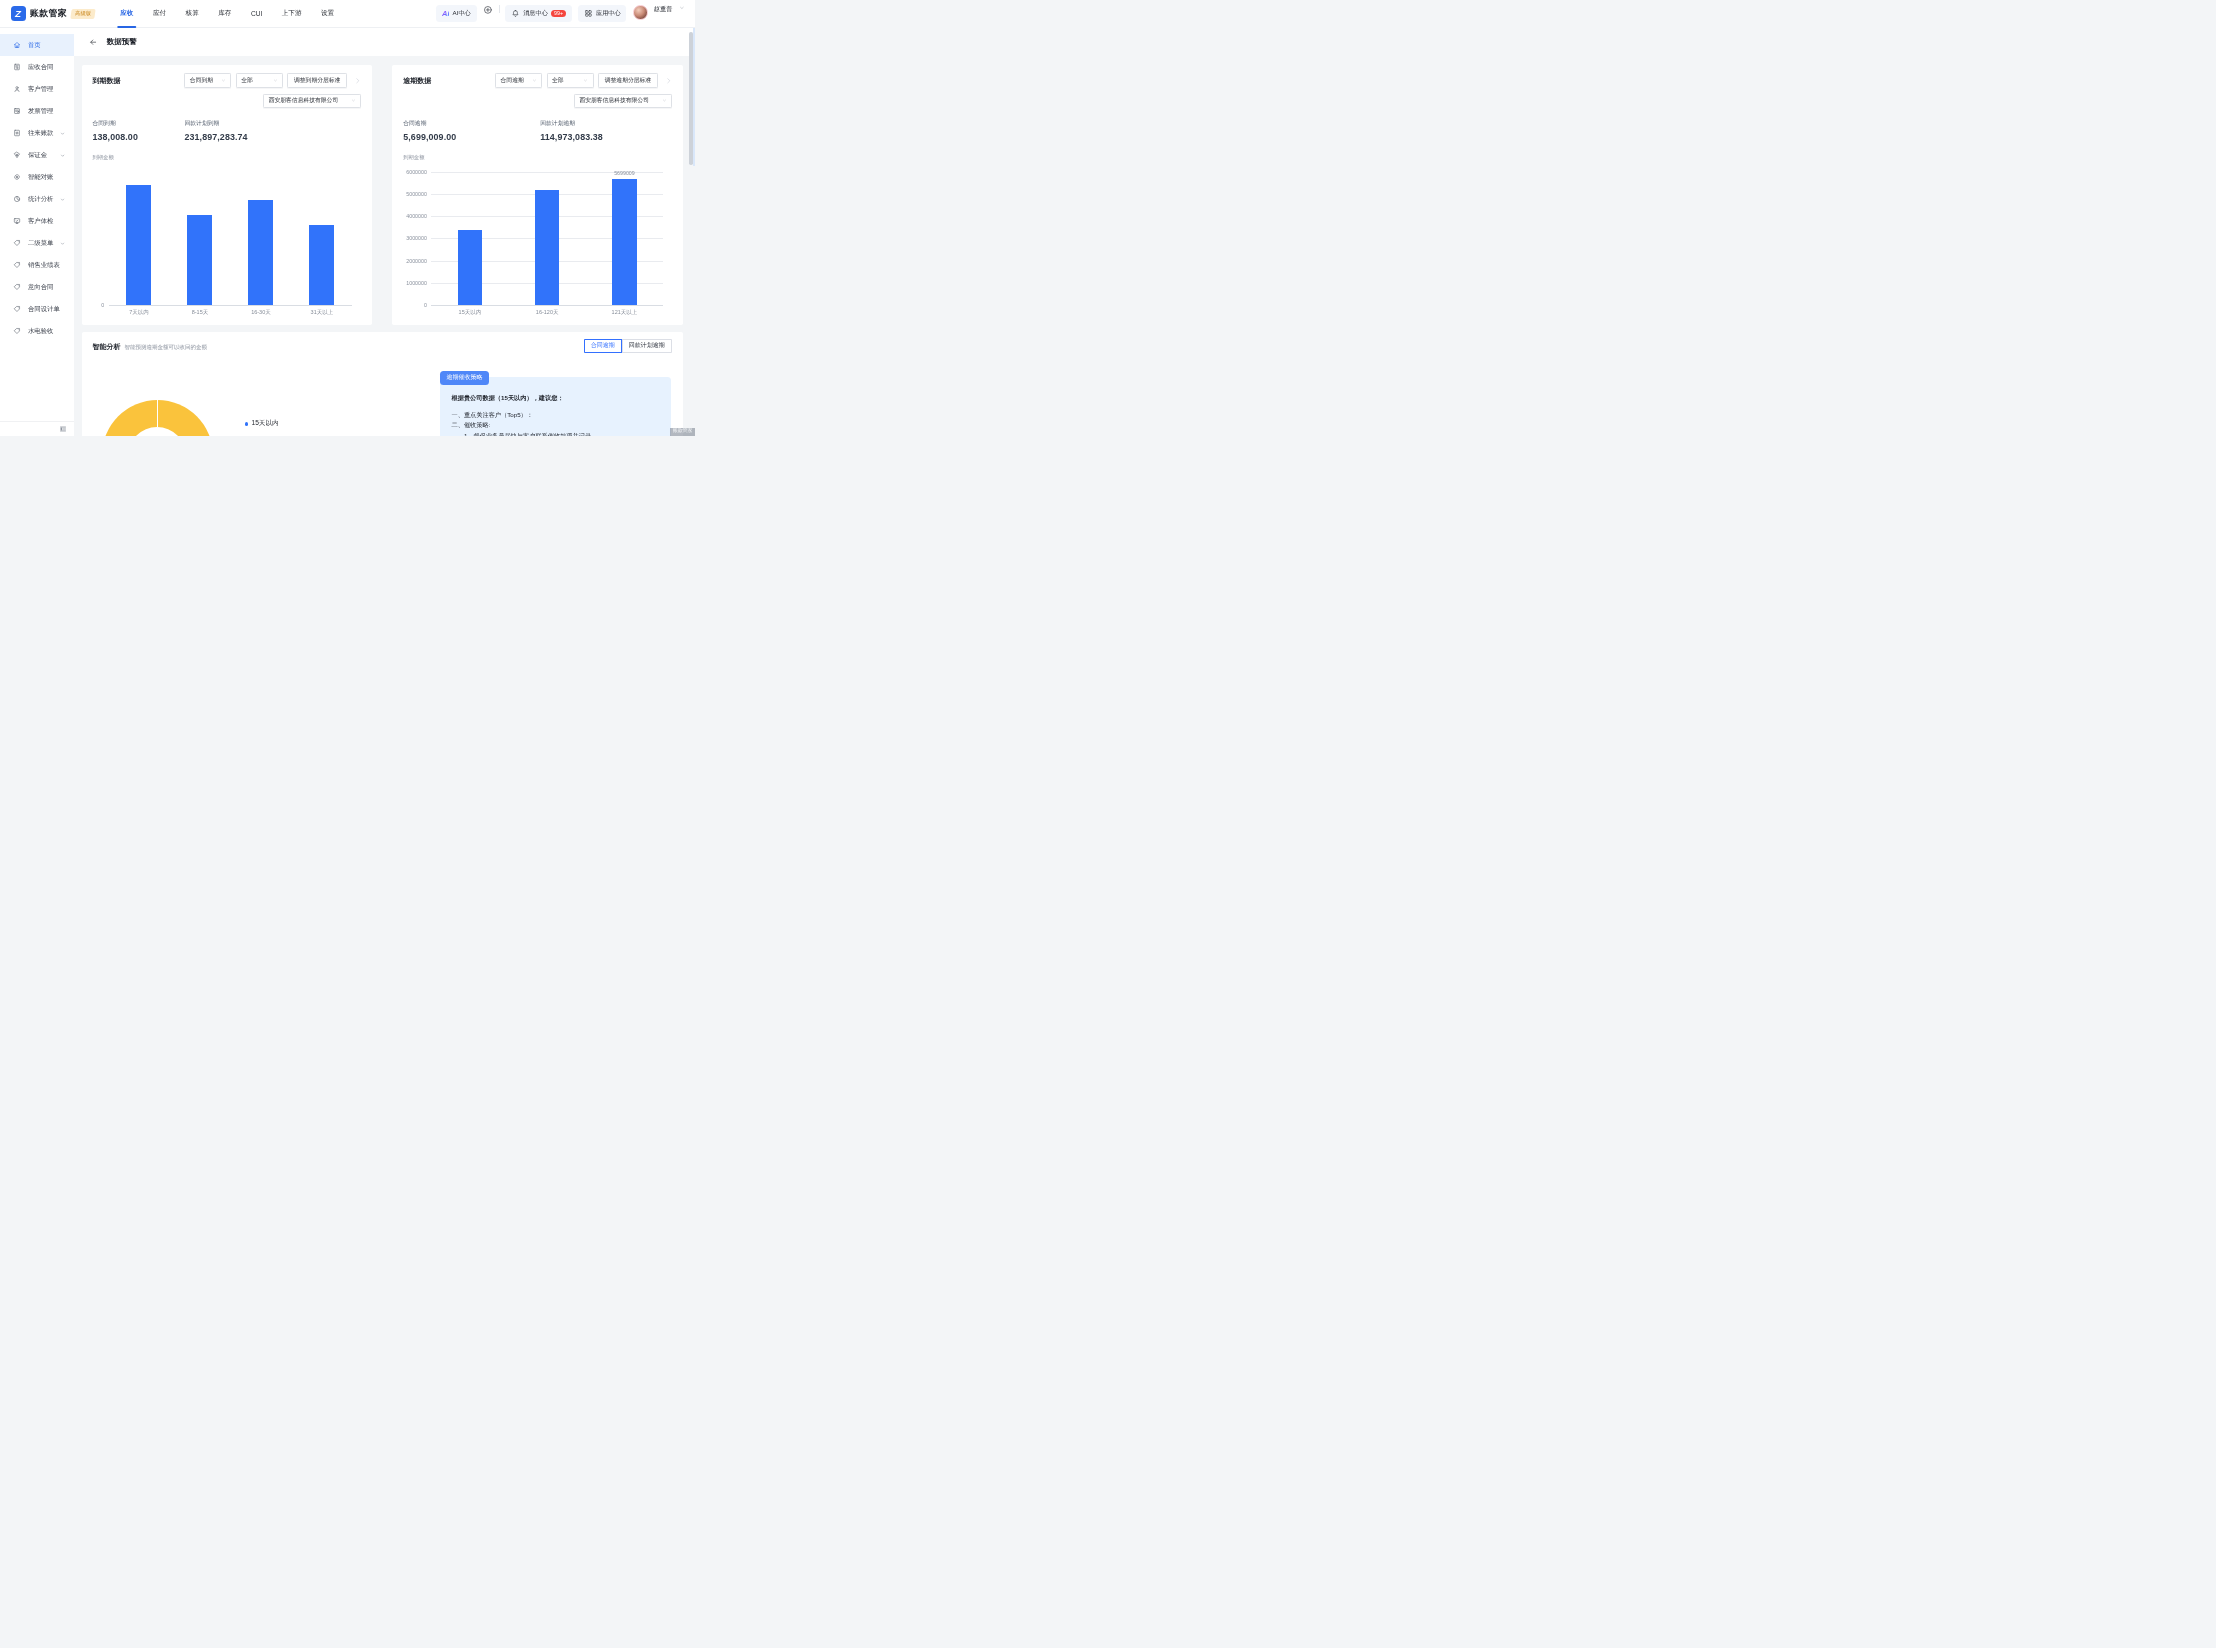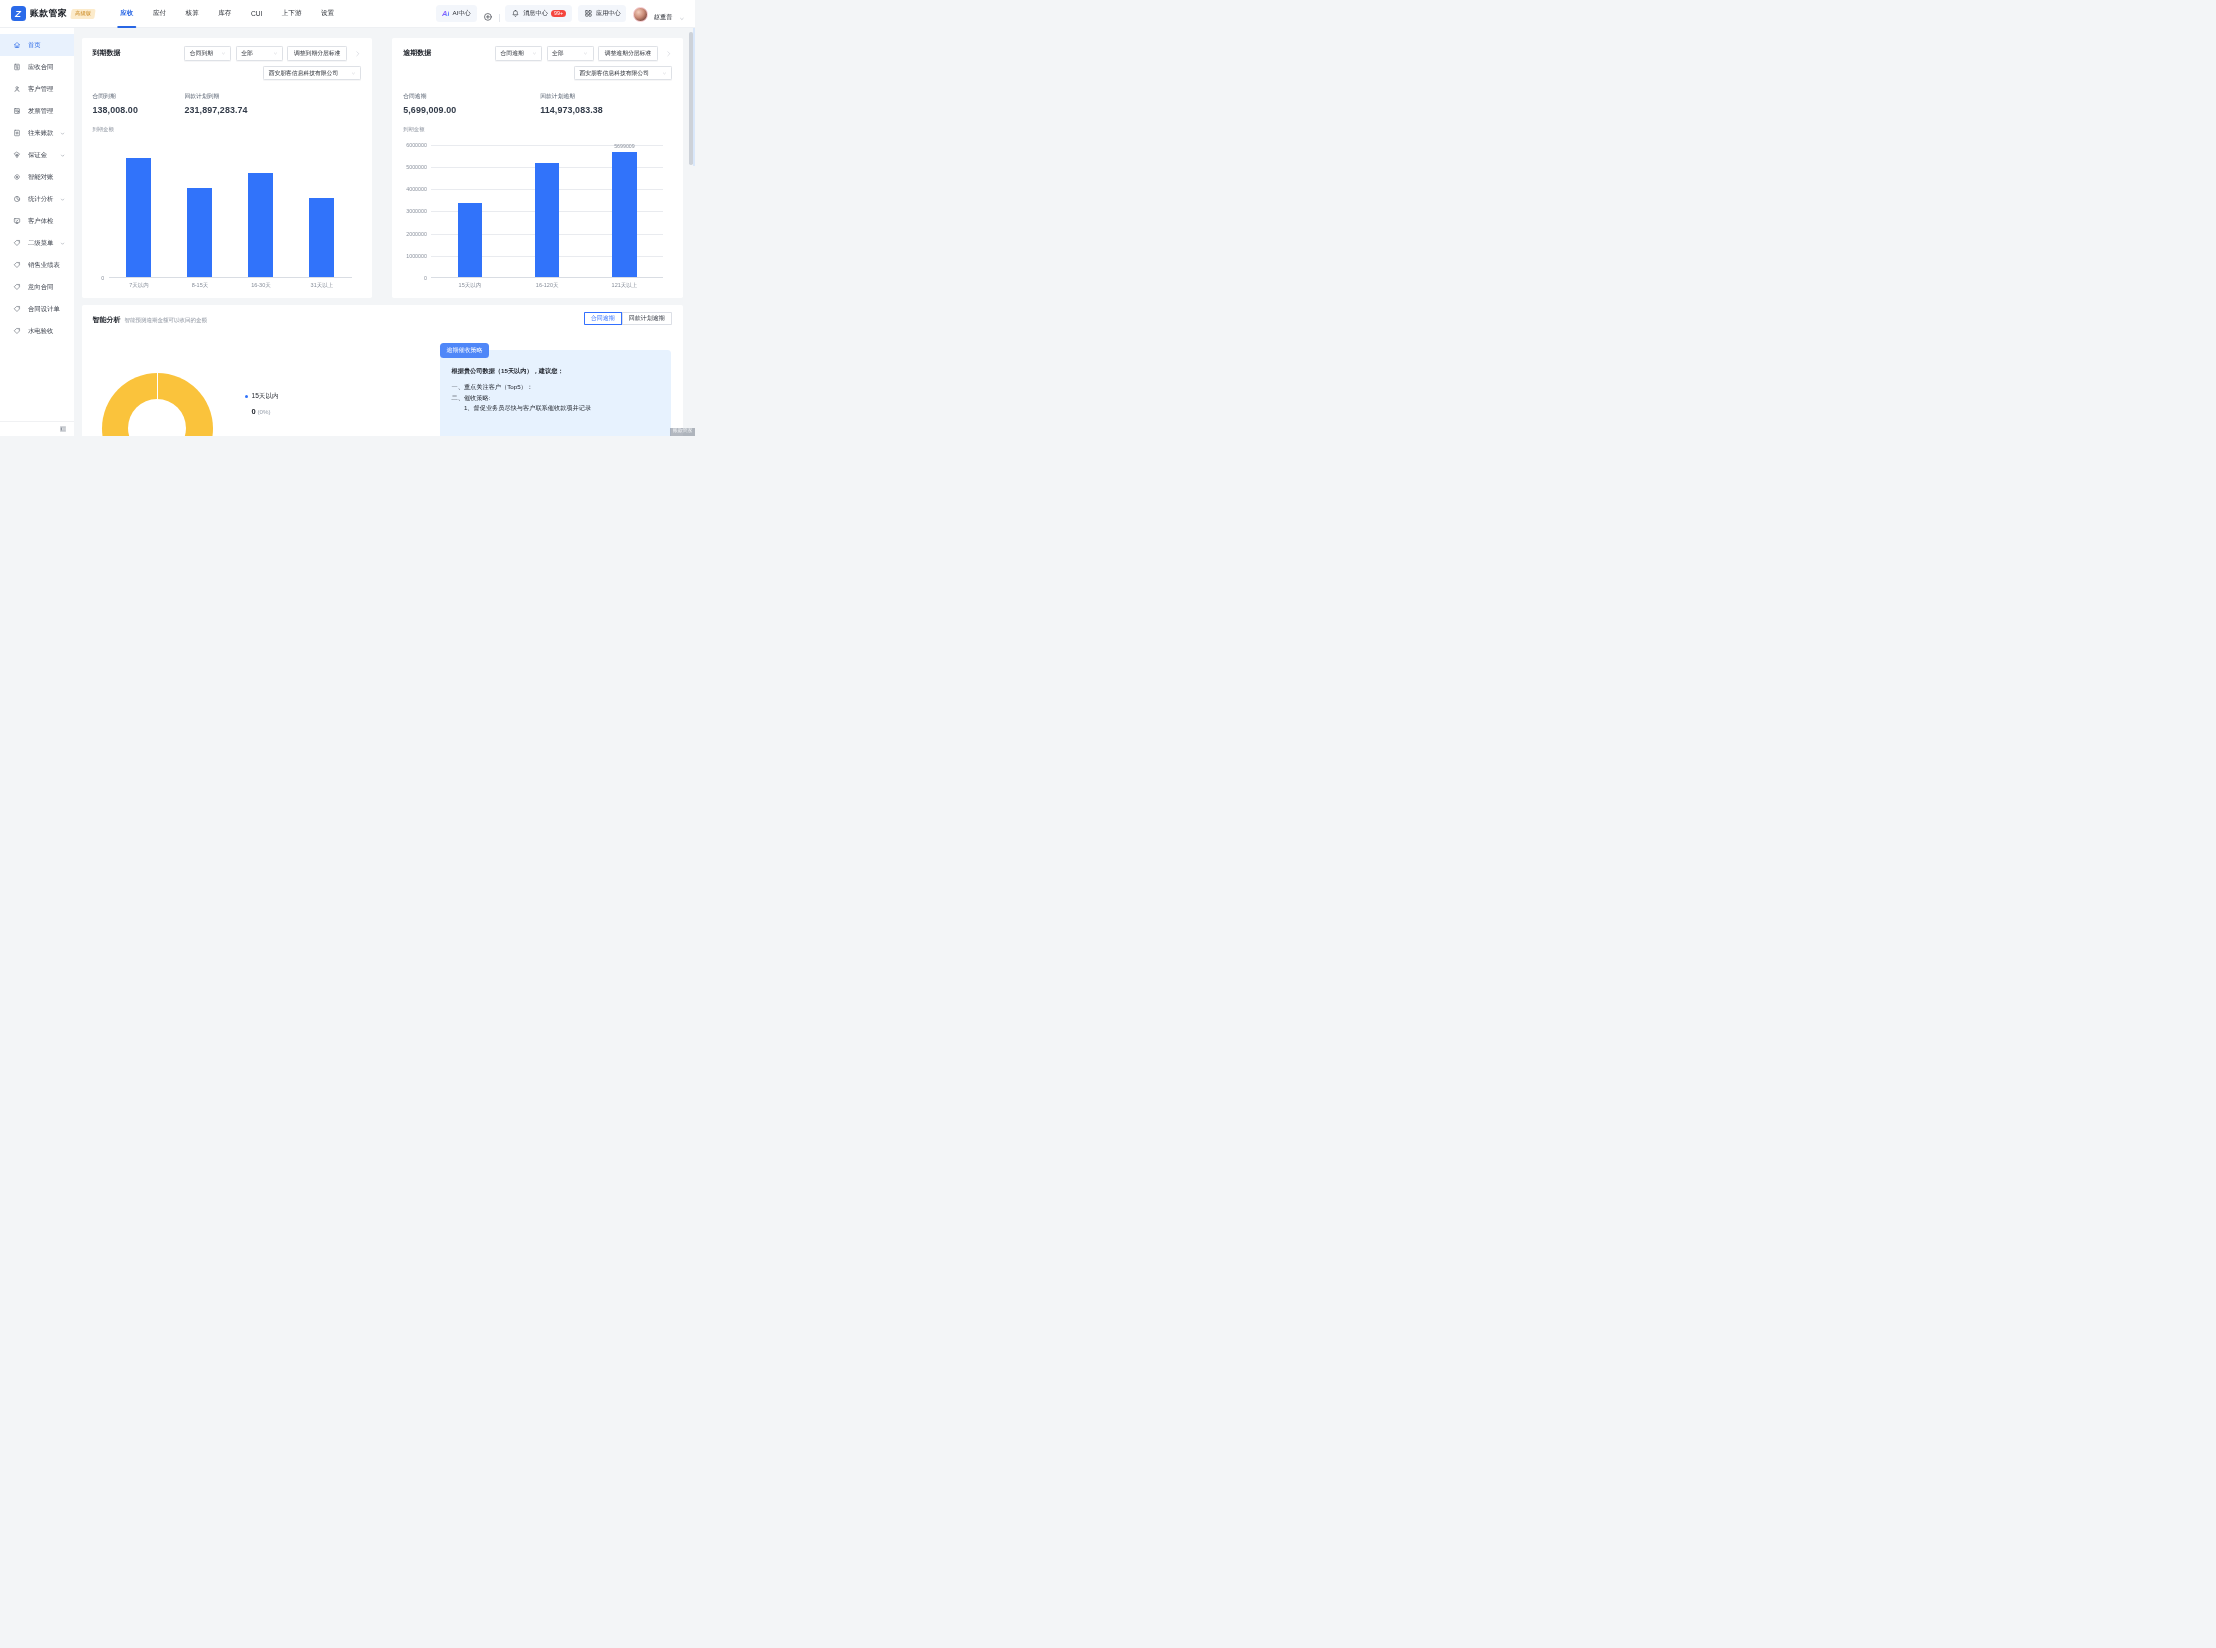--- a/index.html
+++ b/index.html
@@ -10,21 +10,21 @@
   
   .topbar { position:relative; height:28px; background:#fff; display:flex; align-items:center; padding:0 10.6px; border-bottom:0.4px solid #EEF0F3; z-index:5; }
   .brand { display:flex; align-items:center; }
   .logo { width:15px; height:15px; border-radius:3.5px; background:#2A6AE9; color:#fff; font-weight:bold; font-size:9.8px; display:flex; align-items:center; justify-content:center; font-style:italic; }
   .logo-text { margin-left:4.4px; font-size:8.9px; font-weight:bold; color:#20242B; letter-spacing:0.4px; }
   .version-badge { margin-left:4.4px; background:#FCEBCB; color:#C9861B; font-size:5.3px; padding:1.3px 4px; border-radius:1.8px; transform:skewX(-8deg); }
   .mainnav { display:flex; margin-left:24px; height:28px; }
   .nav-item { position:relative; display:flex; align-items:center; height:28px; padding:0 0.9px; margin-right:17.7px; font-size:6.6px; color:#2B2F36; cursor:pointer; }
   .nav-item.active { color:#2866E4; font-weight:bold; }
   .nav-item.active::after { content:""; position:absolute; bottom:0; left:50%; transform:translateX(-50%); width:19.5px; height:1.3px; border-radius:0.9px; background:#2866E4; }
-  .topbar-right { margin-left:auto; display:flex; align-items:flex-end; gap:6.2px; }
+  .topbar-right { margin-left:auto; display:flex; align-items:flex-start; gap:6.2px; }
   .pill { height:17px; padding:0 5.8px; background:#F3F6FB; border-radius:3.5px; display:flex; align-items:center; gap:3.1px; font-size:6.2px; color:#23262E; cursor:pointer; }
   .ai-glyph { font-weight:800; font-style:italic; font-size:7.5px; background:linear-gradient(135deg,#A44DFF 20%,#4C7DFF 80%); -webkit-background-clip:text; background-clip:text; color:transparent; }
   .icon-btn { width:9.8px; height:9.8px; color:#3A3F47; display:flex; cursor:pointer; }
   .vdiv { width:0.4px; height:8px; background:#E3E6EB; }
   .tb-icon { width:8.9px; height:8.9px; color:#33373E; }
   .msg-badge { background:#F5453D; color:#fff; font-size:5.3px; line-height:1; padding:1.3px 3.1px; border-radius:4.4px; }
   .avatar { width:15px; height:15px; border-radius:50%; border:0.9px solid #F6C9D0; background:radial-gradient(circle at 35% 32%,#F3CDBC 0%,#C98A76 45%,#7E4A3E 80%,#5E352D 100%); }
   .username { font-size:6.2px; color:#23262E; }
   .chev-sm { width:5.8px; height:5.8px; color:#8A919D; }
   svg { display:block; width:100%; height:100%; }
@@ -339,20 +339,28 @@
         <span class="collapse-icon">
             <svg viewBox="0 0 24 24" fill="none" stroke="currentColor" stroke-width="1.7" stroke-linecap="round" stroke-linejoin="round">
               <path d="M4.5 6.2h15M11 12h8.5M4.5 17.8h15"></path>
               <path d="M7.8 9.2 4.6 12l3.2 2.8" fill="currentColor"></path>
             </svg>
           </span>
       </div>
     </aside>
 
     <main class="main">
+      <div class="page-header">
+        <span class="back-btn">
+            <svg viewBox="0 0 24 24" fill="none" stroke="currentColor" stroke-width="1.7" stroke-linecap="round" stroke-linejoin="round">
+              <path d="M19 12H5.5M11 5.8 4.8 12l6.2 6.2"></path>
+            </svg>
+          </span>
+        <h1 class="page-title">数据预警</h1>
+      </div>
 
       <div class="content">
         <div class="cards-row">
 
           <section class="card half-card">
             <div class="card-head">
               <h2 class="card-title">到期数据</h2>
               <div class="filters">
                 <div class="select sel-type">
                   <span>合同到期</span>

